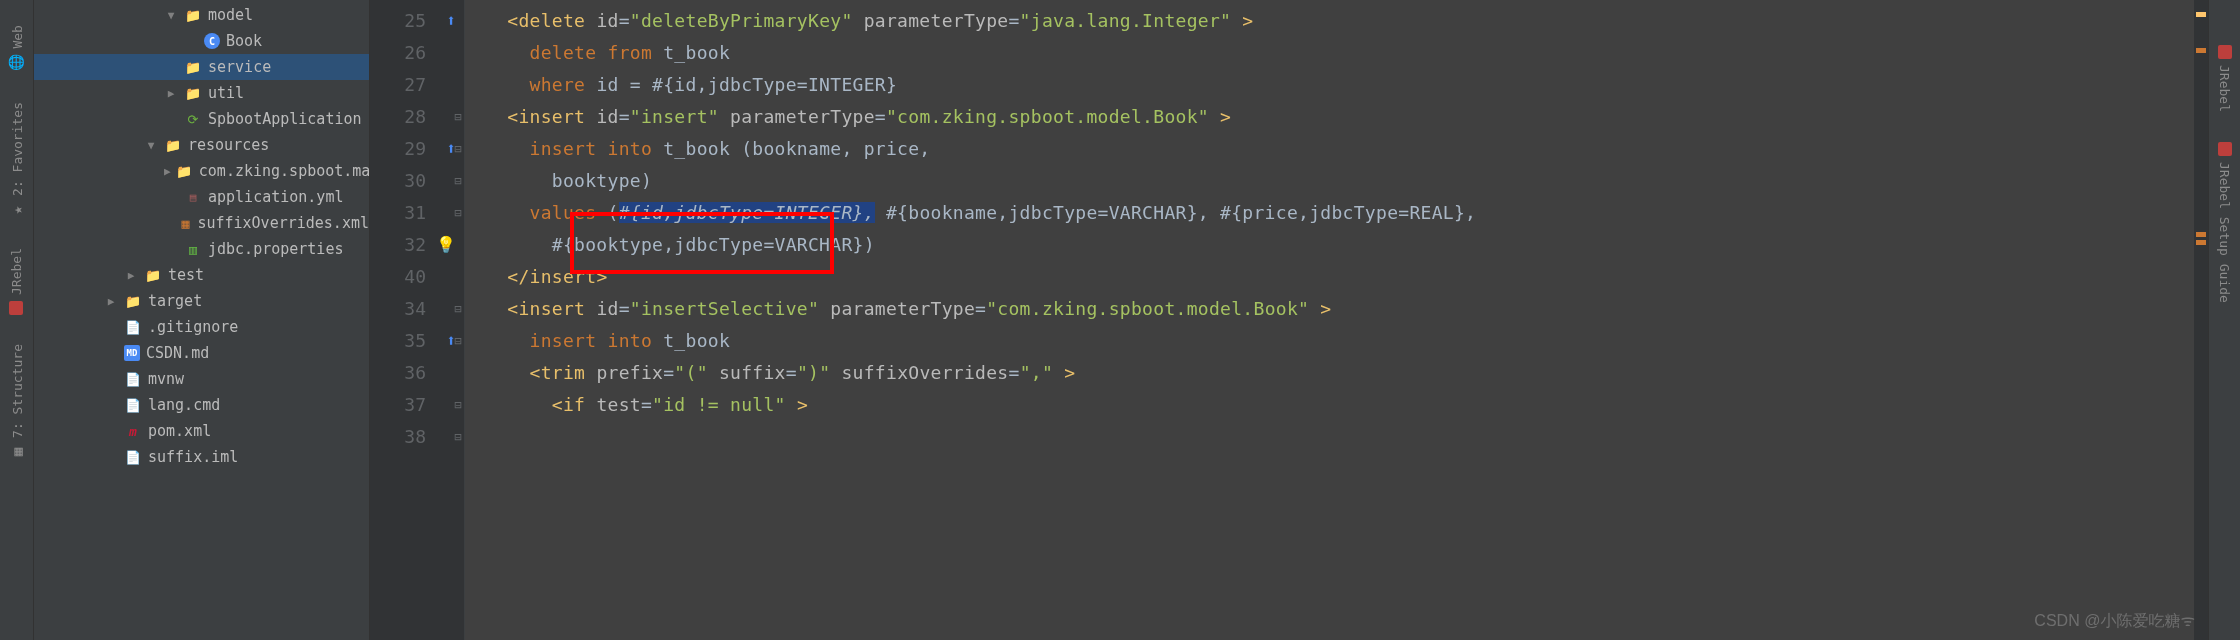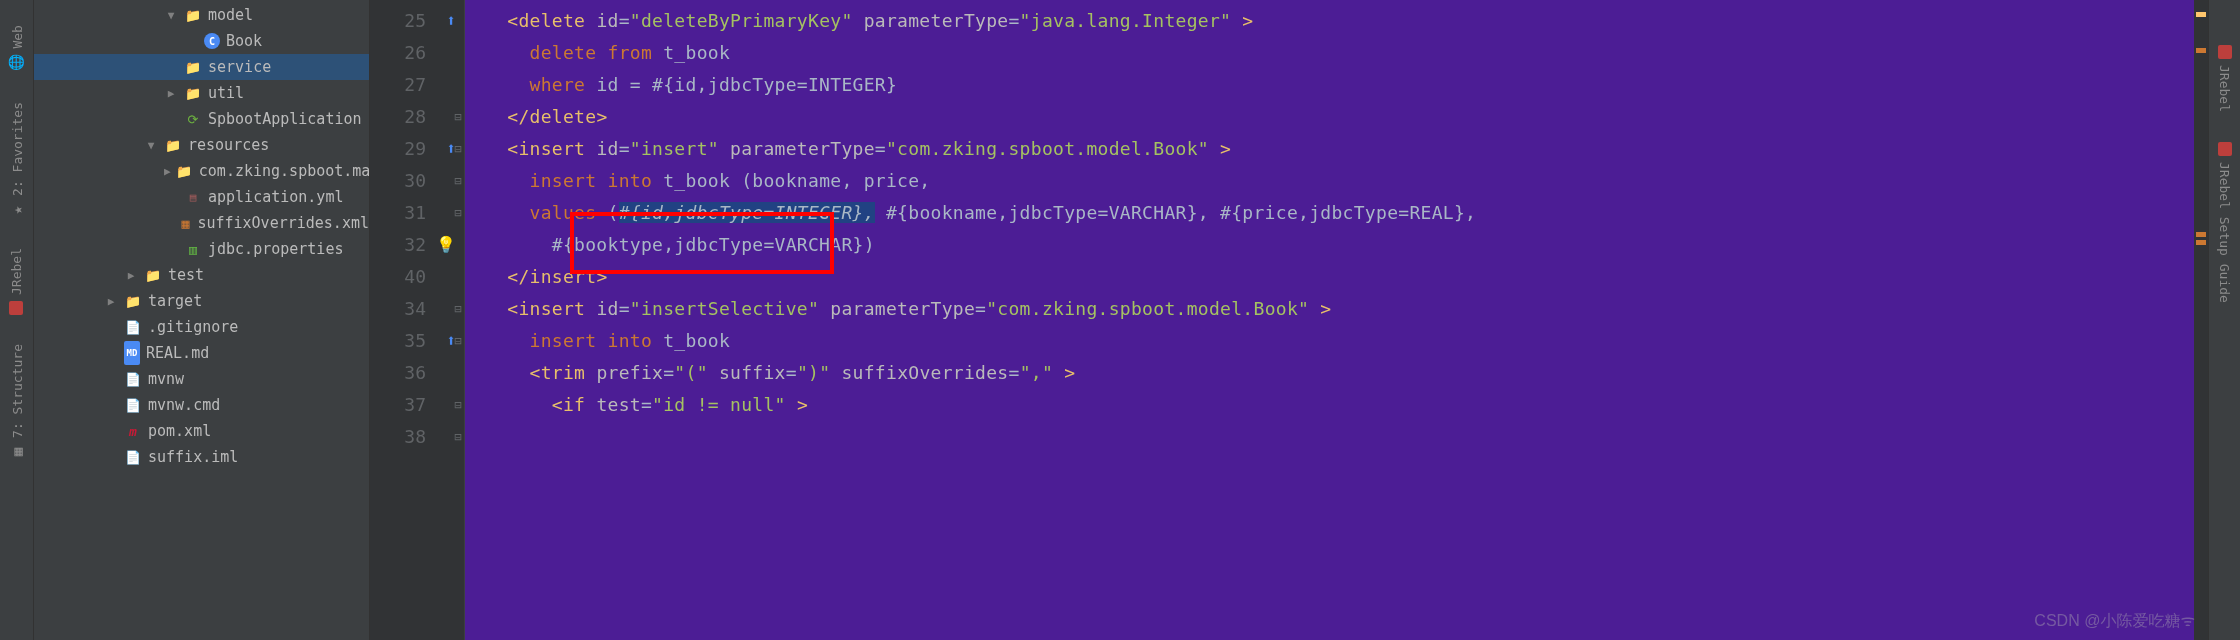--- a/index.html
+++ b/index.html
@@ -89,32 +89,32 @@
     }
     .icon-spring { color: #6db33f; }
     .icon-yml { color: #a35c5c; font-size: 11px; }
     .icon-xml { color: #cc7832; }
     .icon-properties { color: #62b543; }
     .icon-md { 
       background: #4a8af4; 
       color: white; 
       font-size: 9px; 
       width: 16px; 
-      height: 24px;
+      height: 16px;
       border-radius: 2px;
       font-weight: bold;
       text-align: right;
     }
     .icon-file { color: #87939a; }
     .icon-maven { color: #c71a36; font-weight: bold; font-style: italic; }
     
     .editor-area {
       flex: 1;
       display: flex;
-      background: #4c1d95;
+      background: #404040;
       position: relative;
     }
     .gutter {
       width: 95px;
       background: #313335;
       border-right: 1px solid #3c3f41;
       font-size: 18px;
       color: #606366;
       padding-top: 5px;
       position: relative;
@@ -312,31 +312,31 @@
       <span>target</span>
     </div>
     <div class="tree-item" style="padding-left: 70px;">
       <span class="tree-arrow"></span>
       <span class="tree-icon icon-file">📄</span>
       <span>.gitignore</span>
     </div>
     <div class="tree-item" style="padding-left: 70px;">
       <span class="tree-arrow"></span>
       <span class="tree-icon icon-md">MD</span>
-      <span>REAL.md</span>
+      <span>CSDN.md</span>
     </div>
     <div class="tree-item" style="padding-left: 70px;">
       <span class="tree-arrow"></span>
       <span class="tree-icon icon-file">📄</span>
       <span>mvnw</span>
     </div>
     <div class="tree-item" style="padding-left: 70px;">
       <span class="tree-arrow"></span>
       <span class="tree-icon icon-file">📄</span>
-      <span>mvnw.cmd</span>
+      <span>lang.cmd</span>
     </div>
     <div class="tree-item" style="padding-left: 70px;">
       <span class="tree-arrow"></span>
       <span class="tree-icon icon-maven">m</span>
       <span>pom.xml</span>
     </div>
     <div class="tree-item" style="padding-left: 70px;">
       <span class="tree-arrow"></span>
       <span class="tree-icon icon-file">📄</span>
       <span>suffix.iml</span>
@@ -358,23 +358,23 @@
       <div class="line-number">35<span class="gutter-icon up-arrow">⬆</span><span class="gutter-fold">⊟</span></div>
       <div class="line-number">36</div>
       <div class="line-number">37<span class="gutter-fold">⊟</span></div>
       <div class="line-number">38<span class="gutter-fold">⊟</span></div>
     </div>
   <div class="code-area" id="code-area">
     <div class="highlight-box" id="highlight-box" style="top: 212px; left: 105px; width: 264px; height: 62px;"></div>
   <div class="code-line"><span class="tok-default">  </span><span class="tok-tag">&lt;delete </span><span class="tok-attr-name">id</span><span class="tok-eq">=</span><span class="tok-attr-val">"deleteByPrimaryKey" </span><span class="tok-attr-name">parameterType</span><span class="tok-eq">=</span><span class="tok-attr-val">"java.lang.Integer" </span><span class="tok-tag">&gt;</span></div>
       <div class="code-line"><span class="tok-default">    </span><span class="tok-keyword">delete from</span><span class="tok-default"> t_book</span></div>
       <div class="code-line"><span class="tok-default">    </span><span class="tok-keyword">where</span><span class="tok-default"> id = #{id,jdbcType=INTEGER}</span></div>
-      <div class="code-line"><span class="tok-default">  </span><span class="tok-tag">&lt;/delete&gt;</span></div>
       <div class="code-line"><span class="tok-default">  </span><span class="tok-tag">&lt;insert </span><span class="tok-attr-name">id</span><span class="tok-eq">=</span><span class="tok-attr-val">"insert" </span><span class="tok-attr-name">parameterType</span><span class="tok-eq">=</span><span class="tok-attr-val">"com.zking.spboot.model.Book" </span><span class="tok-tag">&gt;</span></div>
       <div class="code-line"><span class="tok-default">    </span><span class="tok-keyword">insert into</span><span class="tok-default"> t_book (bookname, price, </span></div>
+      <div class="code-line"><span class="tok-default">      booktype)</span></div>
       <div class="code-line"><span class="tok-default">    </span><span class="tok-keyword">values</span><span class="tok-default"> (</span><span class="tok-default selection">#{id,jdbcType=INTEGER},</span><span class="tok-default"> #{bookname,jdbcType=VARCHAR}, #{price,jdbcType=REAL}, </span></div>
       <div class="code-line"><span class="tok-default">      #{booktype,jdbcType=VARCHAR})</span></div>
       <div class="code-line"><span class="tok-default">  </span><span class="tok-tag">&lt;/insert&gt;</span></div>
       <div class="code-line"><span class="tok-default">  </span><span class="tok-tag">&lt;insert </span><span class="tok-attr-name">id</span><span class="tok-eq">=</span><span class="tok-attr-val">"insertSelective" </span><span class="tok-attr-name">parameterType</span><span class="tok-eq">=</span><span class="tok-attr-val">"com.zking.spboot.model.Book" </span><span class="tok-tag">&gt;</span></div>
       <div class="code-line"><span class="tok-default">    </span><span class="tok-keyword">insert into</span><span class="tok-default"> t_book</span></div>
       <div class="code-line"><span class="tok-default">    </span><span class="tok-tag">&lt;trim </span><span class="tok-attr-name">prefix</span><span class="tok-eq">=</span><span class="tok-attr-val">"(" </span><span class="tok-attr-name">suffix</span><span class="tok-eq">=</span><span class="tok-attr-val">")" </span><span class="tok-attr-name">suffixOverrides</span><span class="tok-eq">=</span><span class="tok-attr-val">"," </span><span class="tok-tag">&gt;</span></div>
       <div class="code-line"><span class="tok-default">      </span><span class="tok-tag">&lt;if </span><span class="tok-attr-name">test</span><span class="tok-eq">=</span><span class="tok-attr-val">"id != null" </span><span class="tok-tag">&gt;</span></div>
     </div>
   <div class="right-gutter">
     <div class="marker" style="top:12px;background:#ffc66d;"></div>

